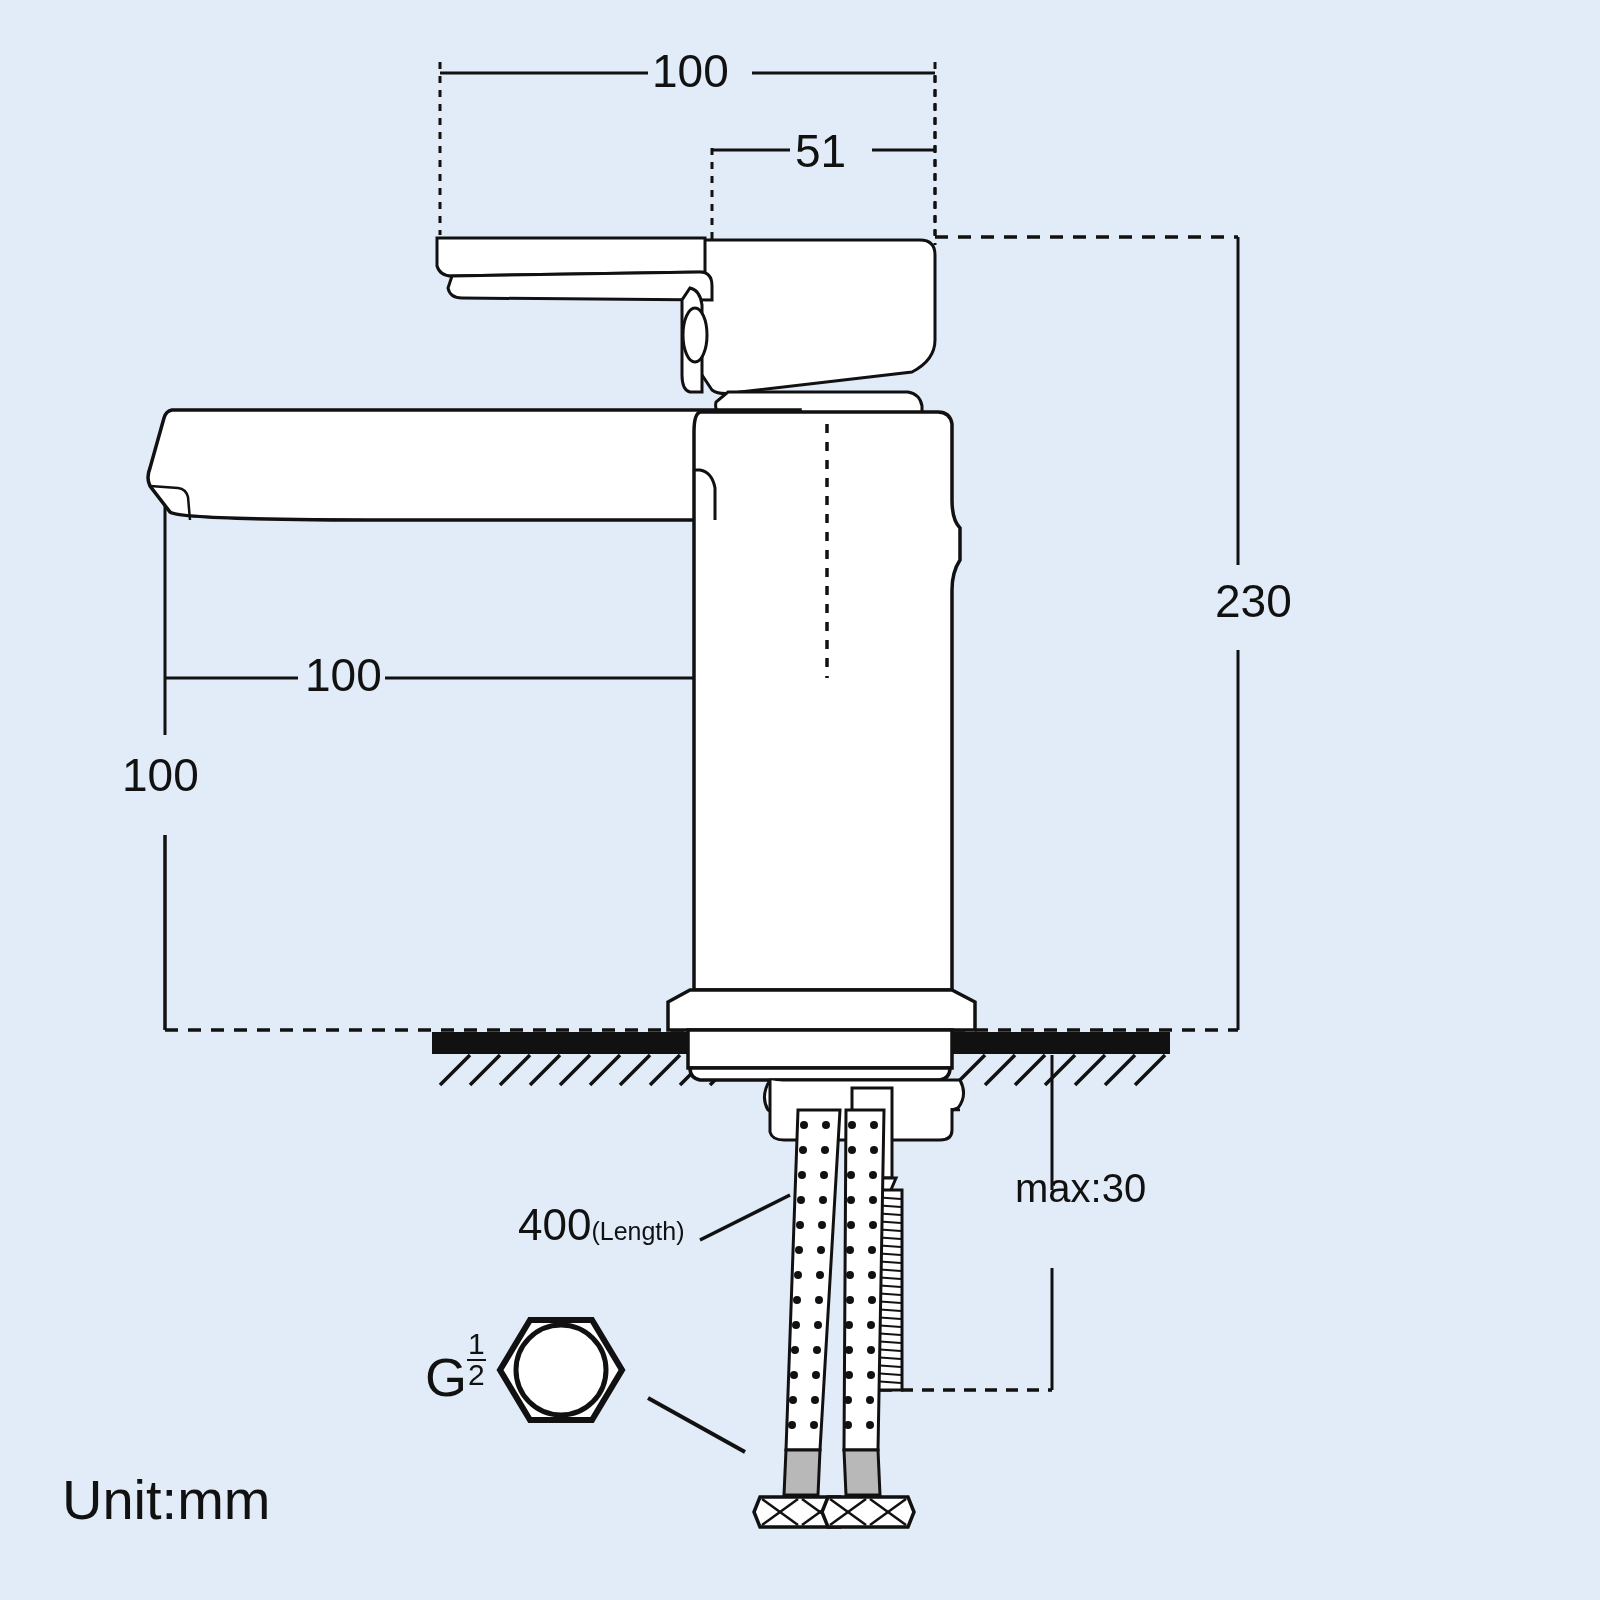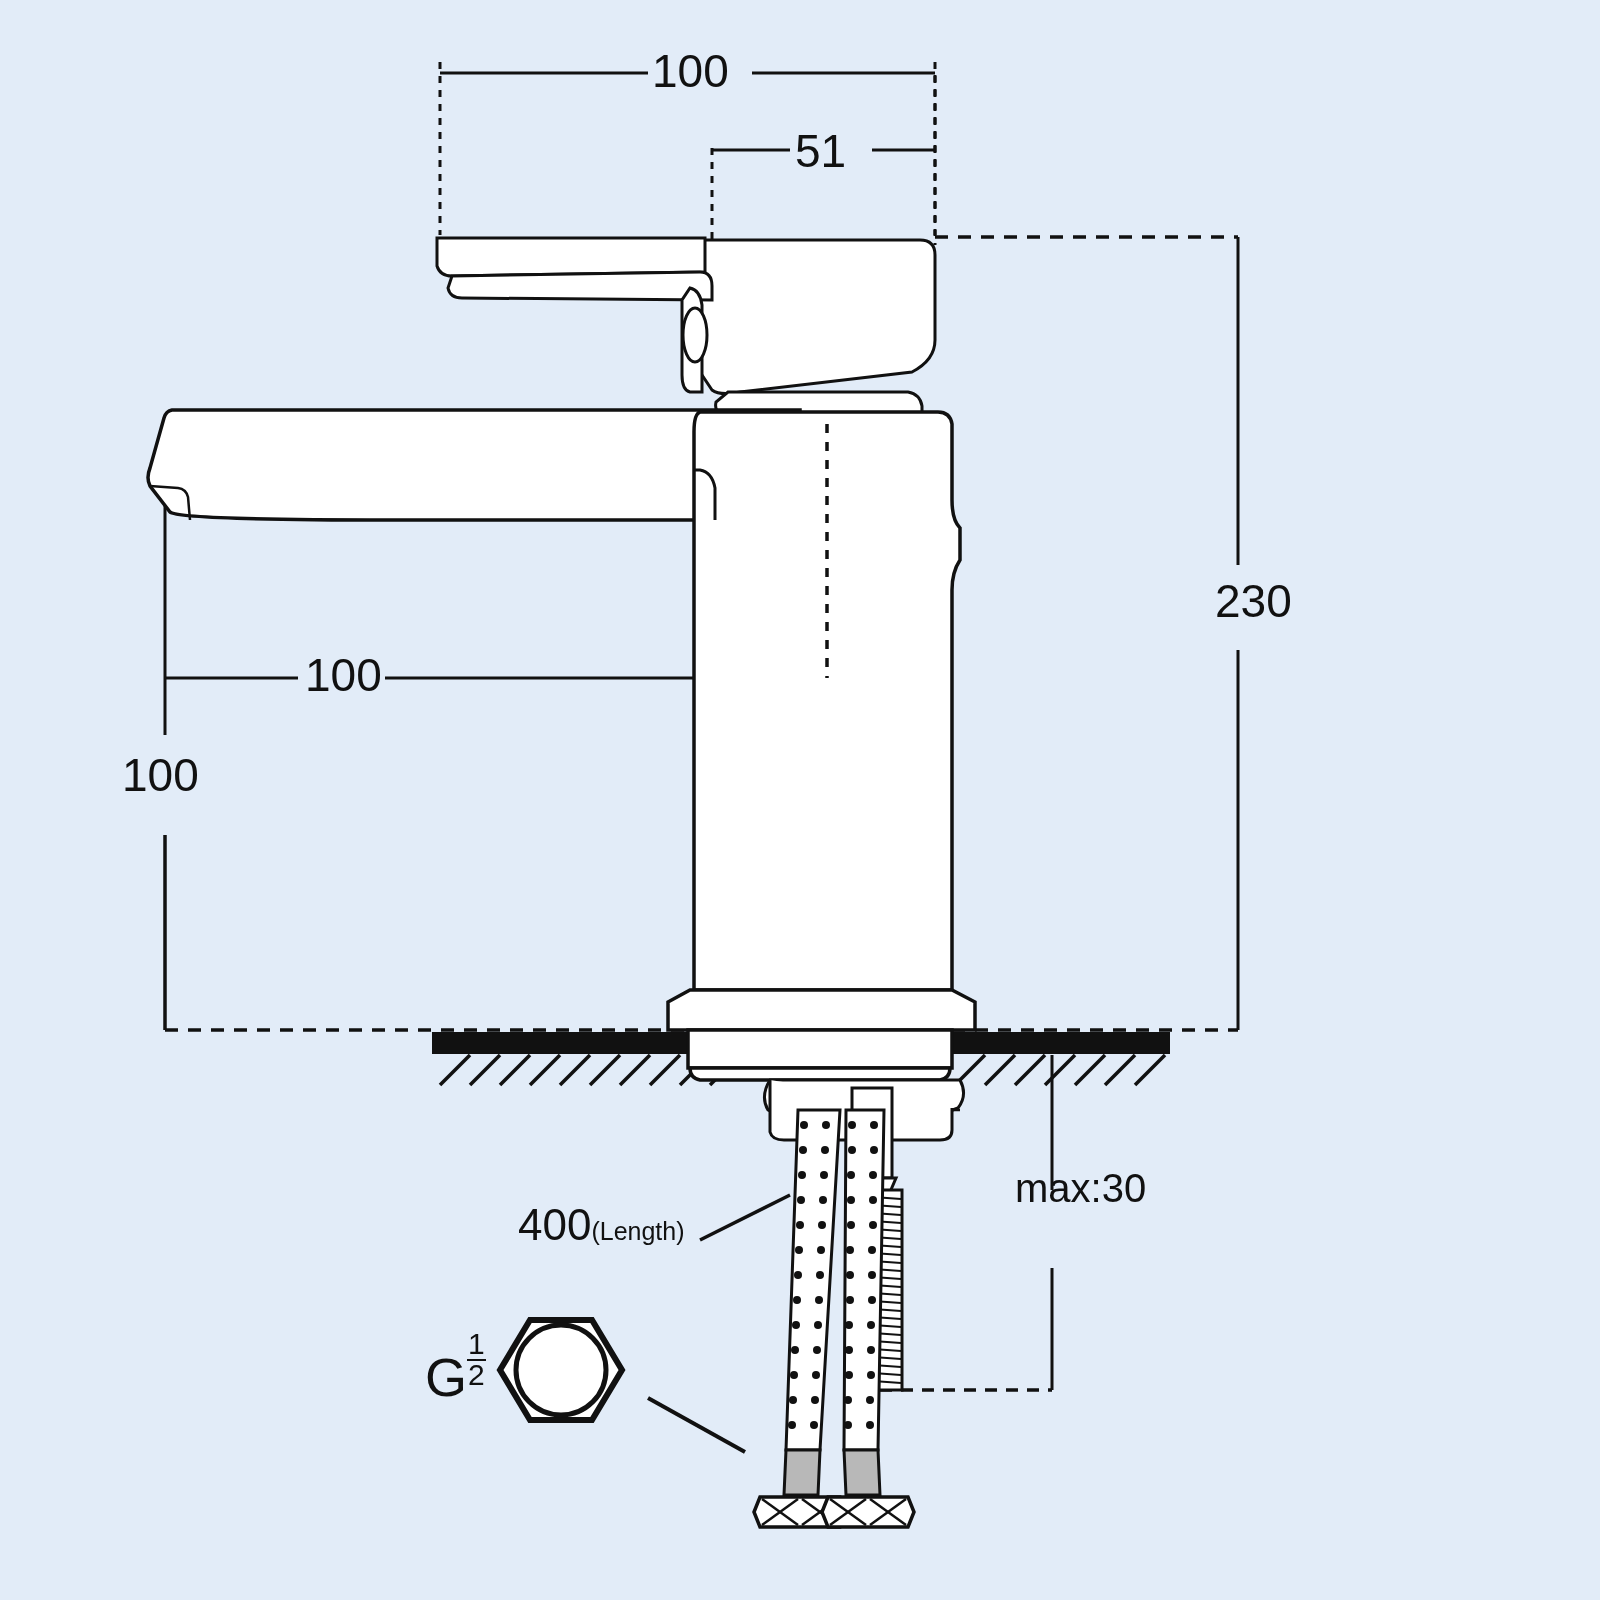--- a/index.html
+++ b/index.html
@@ -300,14 +300,15 @@
   <div class="dimtext t100mid">100</div>
 
   <div class="dimtext t100left">100</div>
 
   <div class="dimtext t400"><span>400</span><span class="sub">(Length)</span></div>
 
   <div class="dimtext tmax30">max:30</div>
 
   <div class="dimtext tg12"><span>G</span><span class="frac"><span class="num">1</span><span class="den">2</span></span></div>
 
+  <div class="dimtext tunit">Unit:mm</div>
 
 </div>
 
 </body></html>

